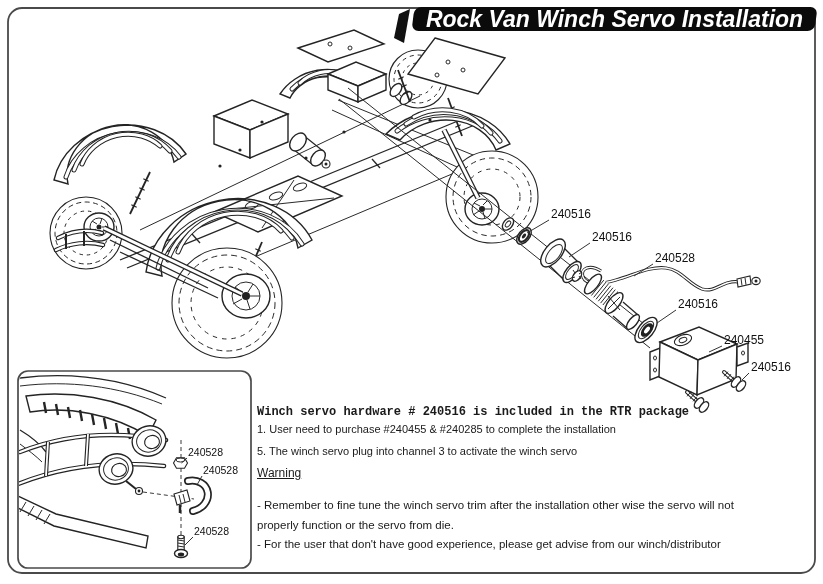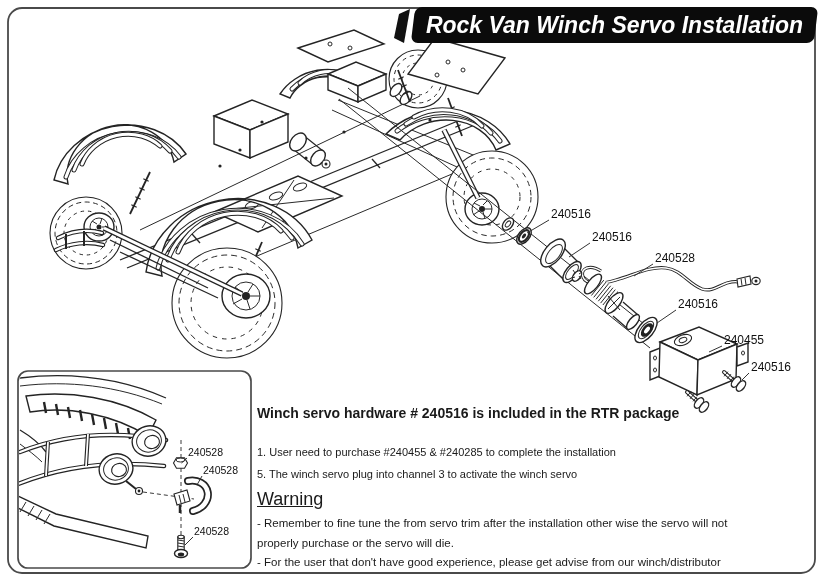--- a/index.html
+++ b/index.html
@@ -14,32 +14,32 @@
   .dark{fill:#222;stroke:none}
   .tube{stroke:#242424;stroke-width:4.5;fill:none;stroke-linecap:round}
   .tubew{stroke:#fff;stroke-width:2.2;fill:none;stroke-linecap:round}
   .slot{stroke:#242424;stroke-width:5;fill:none;stroke-linecap:round}
   .slotw{stroke:#fff;stroke-width:3;fill:none;stroke-linecap:round}
   .lead{stroke:#333;stroke-width:1;fill:none}
   .dashln{stroke:#3a3a3a;stroke-width:1;stroke-dasharray:4 3;fill:none}
   .lbl{font:12px "Liberation Sans",sans-serif;fill:#111}
   .lbl2{font:10.5px "Liberation Sans",sans-serif;fill:#111}
   
-  #banner{position:absolute;left:413px;top:7px;width:403px;height:36px;}
+  #banner{position:absolute;left:413px;top:7px;width:403px;height:24px;}
   #banner .bg{position:absolute;left:0;top:0;right:0;bottom:0;background:#0b0b0b;
               border-radius:7px;transform:skewX(-7deg);}
   #banner .txt{position:absolute;left:0;top:0;width:100%;height:100%;
                display:flex;align-items:center;justify-content:center;
                color:#fff;font-style:italic;font-weight:bold;font-size:23px;
                letter-spacing:0px;white-space:nowrap;}
   
   #instructions{position:absolute;left:257px;top:405px;width:560px;}
-  .ins-heading{font-size:14px;font-weight:bold;margin:0 0 24px 0;white-space:nowrap;}
+  .ins-heading{font-size:12px;font-weight:bold;margin:0 0 3px 0;white-space:nowrap;font-family:Liberation Mono, monospace;}
   .ins-step{font-size:11px;margin:0 0 7px 0;white-space:nowrap;line-height:15px;}
-  .ins-warn-title{font-size:18px;text-decoration:underline;margin:2px 0 4px 0;}
+  .ins-warn-title{font-size:12px;text-decoration:underline;margin:2px 0 16px 0;}
   .ins-warn-line{font-size:11.5px;line-height:19.5px;white-space:nowrap;}
 </style>
 </head>
 <body>
 
 <div id="stage">
 
 <svg id="art" width="823" height="584" viewBox="0 0 823 584">
 
   <rect x="8" y="8" width="807" height="565" rx="14" fill="#fff" stroke="#4a4a4a" stroke-width="1.8"></rect>
@@ -454,18 +454,18 @@
   <div id="banner">
     <div class="bg"></div>
     <div class="txt">Rock Van Winch Servo Installation</div>
   </div>
 
   <div id="instructions">
     <div class="ins-heading">Winch servo hardware # 240516 is included in the RTR package</div>
     <div class="ins-step">1. User need to purchase #240455 &amp; #240285 to complete the installation</div>
     <div class="ins-step">5. The winch servo plug into channel 3 to activate the winch servo</div>
     <div class="ins-warn-title">Warning</div>
-    <div class="ins-warn-line">- Remember to fine tune the from servo trim after the installation other wise the servo will not</div>
-    <div class="ins-warn-line">properly purchase or the servo will die.</div>
+    <div class="ins-warn-line">- Remember to fine tune the winch servo trim after the installation other wise the servo will not</div>
+    <div class="ins-warn-line">properly function or the servo from die.</div>
     <div class="ins-warn-line">- For the user that don't have good experience, please get advise from our winch/distributor</div>
   </div>
 
 </div>
 
 </body></html>

